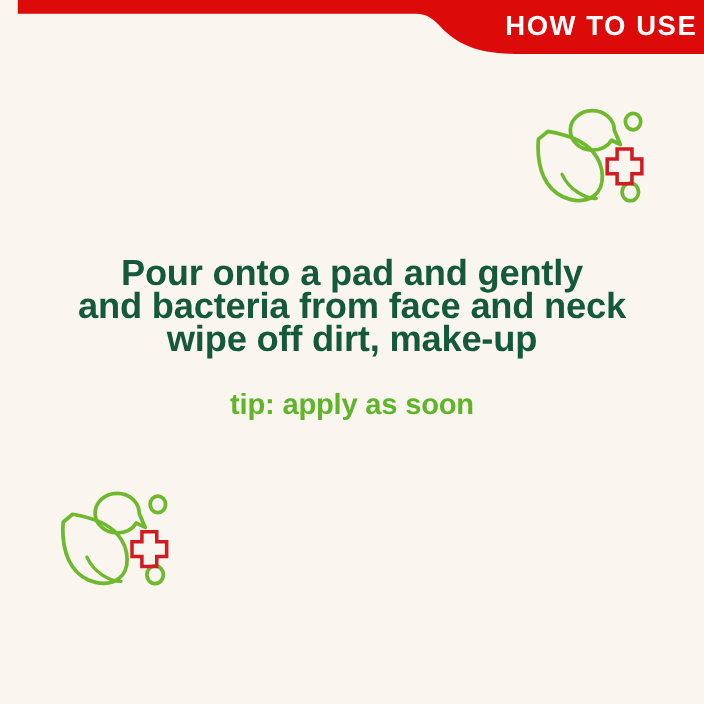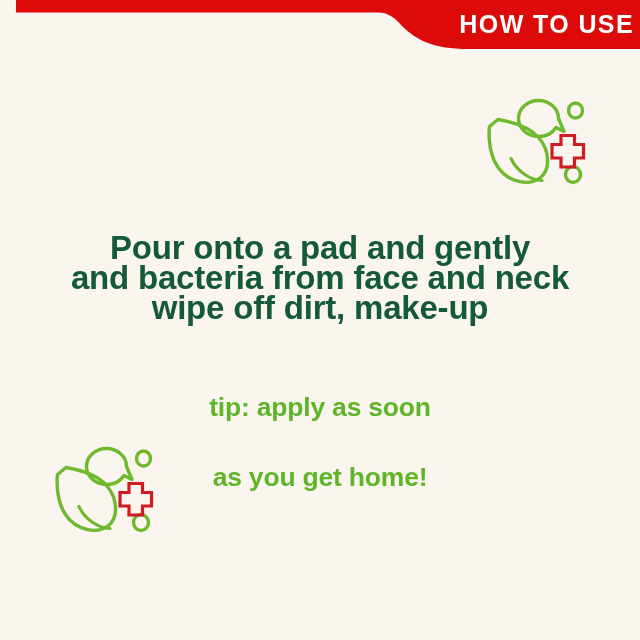--- a/index.html
+++ b/index.html
@@ -86,21 +86,20 @@
     line-height: 30px;
     font-weight: bold;
     letter-spacing: -0.2px;
   }
   .copy.tip .line {
     color: #5FB528;
     font-size: 26.5px;
     line-height: 30px;
     font-weight: bold;
     letter-spacing: -0.2px;
-    margin-top: 40px;
   }
 </style>
 </head>
 <body>
 
 <div class="banner-wrap">
   <svg class="banner-shape" viewBox="0 0 640 52" preserveAspectRatio="none">
     <path d="M0,0 L640,0 L640,49 L452,49
              C 418,49 400,40 386,26
              C 378,17 372,12.5 362,12.5
@@ -160,14 +159,13 @@
 </div>
 
 <div class="copy main">
   <span class="line">Pour onto a pad and gently</span>
   <span class="line">and bacteria from face and neck</span>
   <span class="line">wipe off dirt, make-up</span>
 </div>
 
 <div class="copy tip">
   <span class="line">tip: apply as soon</span>
-  <span class="line">as you get home!</span>
 </div>
 
 </body></html>

